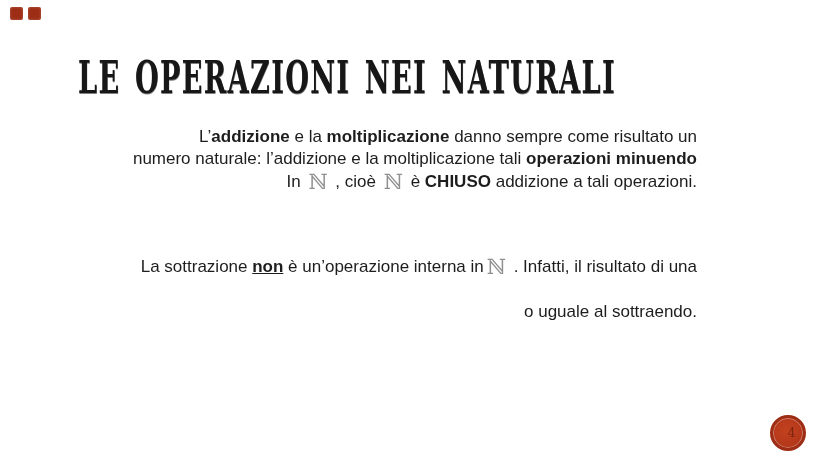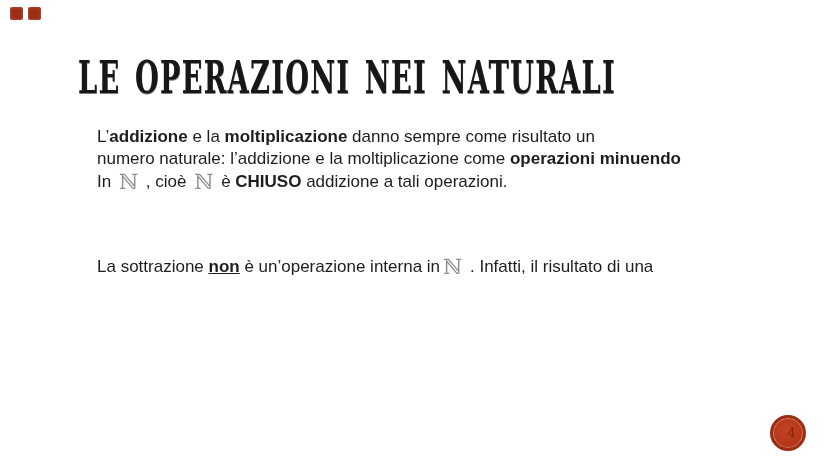--- a/index.html
+++ b/index.html
@@ -18,21 +18,21 @@
     position:absolute;left:78px;top:50px;
     font-family:"DejaVu Serif", serif;font-weight:800;
     font-size:44px;line-height:56px;letter-spacing:2px;word-spacing:6px;
     color:#171717;white-space:nowrap;
     transform:scaleX(0.62);transform-origin:left top;
     text-shadow:0.5px 0.5px 0 rgba(23,23,23,0.55);
   }
   
   .para{
     position:absolute;left:97px;width:600px;
-    font-size:17px;line-height:22.4px;color:#1d1d1d;
+    font-size:17px;line-height:22.4px;color:#1d1d1d;text-align:right;
   }
   .p1{top:126px;}
   .p2{top:256px;}
   .b{font-weight:700;}
   .bu{font-weight:700;text-decoration:underline;}
   .nset{
     font-family:"DejaVu Serif","DejaVu Sans",serif;
     color:#8f8f8f;font-size:21px;line-height:1;margin:0 3px;vertical-align:-2px;
   }
   
@@ -54,26 +54,27 @@
 
 <div class="stage">
 
   <div class="stamp-sq sq1"></div>
   <div class="stamp-sq sq2"></div>
 
   <div class="title">LE OPERAZIONI NEI NATURALI</div>
 
   <div class="para p1">
     <span>L’</span><span class="b">addizione</span><span> e la </span><span class="b">moltiplicazione</span><span> danno sempre come risultato un</span><br>
-    <span>numero naturale: l’addizione e la moltiplicazione come </span><span class="b">operazioni minuendo</span><br>
+    <span>numero naturale: l’addizione e la moltiplicazione tali </span><span class="b">operazioni minuendo</span><br>
     <span>In </span><span class="nset">ℕ</span><span> , cioè </span><span class="nset">ℕ</span><span> è </span><span class="b">CHIUSO</span><span> addizione a tali operazioni.</span>
   </div>
 
   <div class="para p2">
     <span>La sottrazione </span><span class="bu">non</span><span> è un’operazione interna in</span><span class="nset">ℕ</span><span> . Infatti, il risultato di una</span><br>
     <br>
+    <span>o uguale al sottraendo.</span>
   </div>
 
   <div class="badge">
     <span class="badge-num">4</span>
   </div>
 
 </div>
 
 </body></html>

